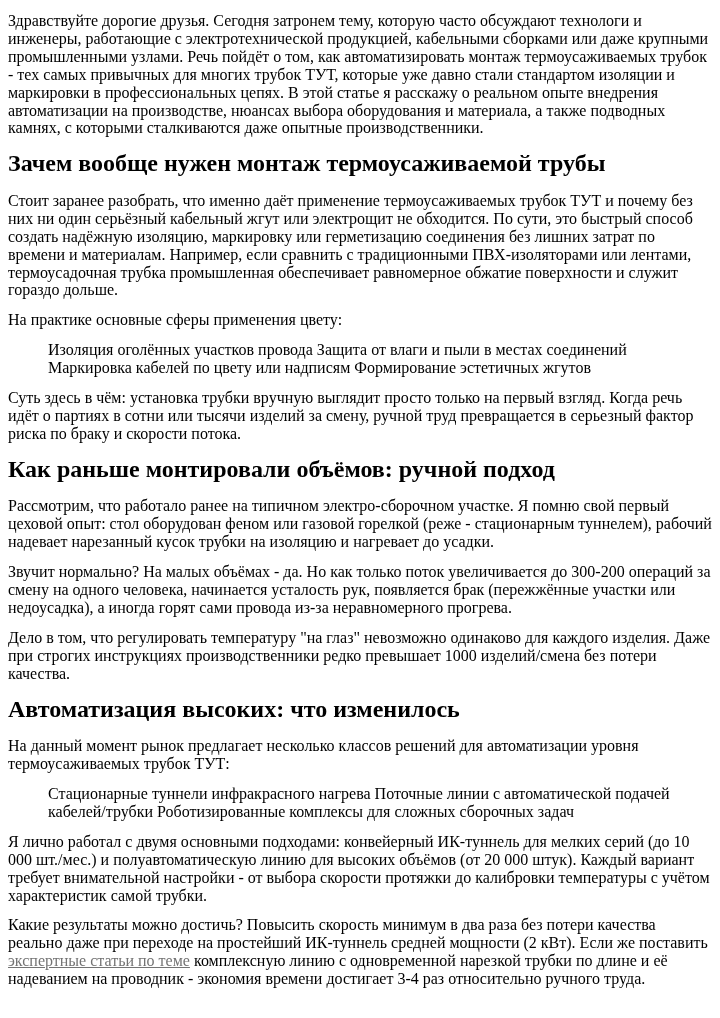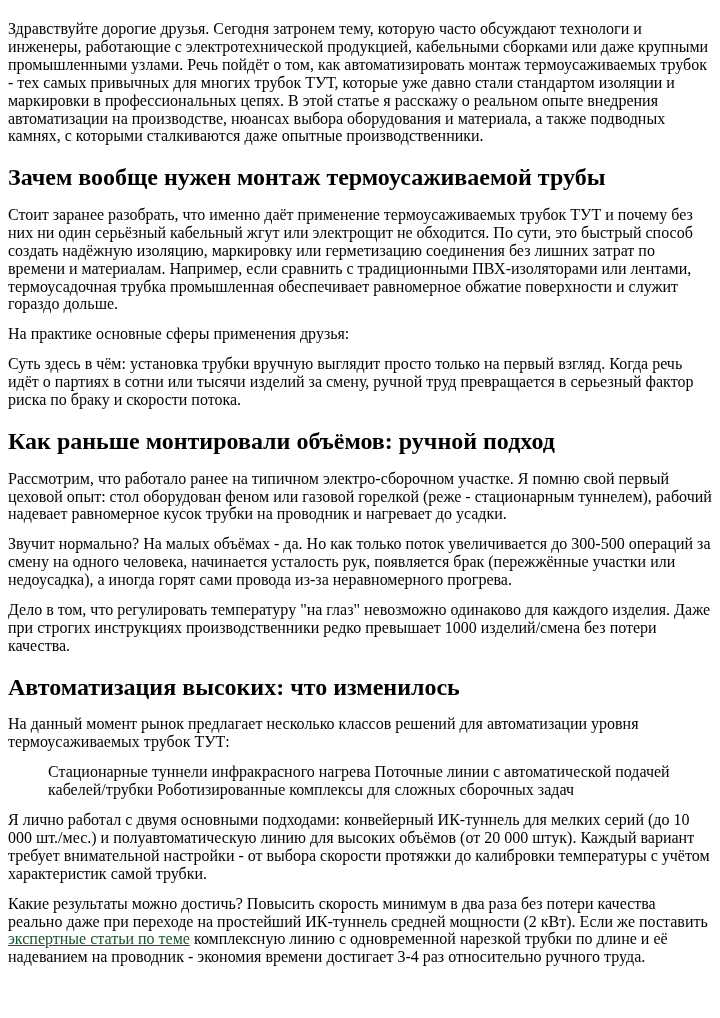--- a/index.html
+++ b/index.html
@@ -11,52 +11,53 @@
     width: 704px;
     font-family: "Liberation Serif", "DejaVu Serif", serif;
     font-size: 16px;
     line-height: 1.12;
   }
   article { display: block; }
   p {
     margin: 12px 0;
   }
   p.first {
-    margin-top: 12px;
+    margin-top: 4px;
   }
   h2 {
     font-size: 24px;
     font-weight: bold;
     line-height: 1.15;
-    margin: 19px 0 14px 0;
+    margin: 13px 0 14px 0;
   }
   blockquote {
     margin: 12px 40px;
   }
   a {
-    color: #14532d;
+    color: #737373;
     text-decoration: underline;
     cursor: pointer;
   }
 </style>
 </head>
 <body>
 
 <article>
 
   <p class="first">Здравствуйте дорогие друзья. Сегодня затронем тему, которую часто обсуждают технологи и инженеры, работающие с электротехнической продукцией, кабельными сборками или даже крупными промышленными узлами. Речь пойдёт о том, как автоматизировать монтаж термоусаживаемых трубок - тех самых привычных для многих трубок ТУТ, которые уже давно стали стандартом изоляции и маркировки в профессиональных цепях. В этой статье я расскажу о реальном опыте внедрения автоматизации на производстве, нюансах выбора оборудования и материала, а также подводных камнях, с которыми сталкиваются даже опытные производственники.</p>
 
   <h2>Зачем вообще нужен монтаж термоусаживаемой трубы</h2>
   <p>Стоит заранее разобрать, что именно даёт применение термоусаживаемых трубок ТУТ и почему без них ни один серьёзный кабельный жгут или электрощит не обходится. По сути, это быстрый способ создать надёжную изоляцию, маркировку или герметизацию соединения без лишних затрат по времени и материалам. Например, если сравнить с традиционными ПВХ-изоляторами или лентами, термоусадочная трубка промышленная обеспечивает равномерное обжатие поверхности и служит гораздо дольше.</p>
-  <p>На практике основные сферы применения друзья:</p>
+  <p>На практике основные сферы применения цвету:</p>
+  <blockquote>Изоляция оголённых участков провода Защита от влаги и пыли в местах соединений Маркировка кабелей по цвету или надписям Формирование эстетичных жгутов</blockquote>
   <p>Суть здесь в чём: установка трубки вручную выглядит просто только на первый взгляд. Когда речь идёт о партиях в сотни или тысячи изделий за смену, ручной труд превращается в серьезный фактор риска по браку и скорости потока.</p>
 
   <h2>Как раньше монтировали объёмов: ручной подход</h2>
-  <p>Рассмотрим, что работало ранее на типичном электро-сборочном участке. Я помню свой первый цеховой опыт: стол оборудован феном или газовой горелкой (реже - стационарным туннелем), рабочий надевает равномерное кусок трубки на проводник и нагревает до усадки.</p>
-  <p>Звучит нормально? На малых объёмах - да. Но как только поток увеличивается до 300-500 операций за смену на одного человека, начинается усталость рук, появляется брак (пережжённые участки или недоусадка), а иногда горят сами провода из-за неравномерного прогрева.</p>
+  <p>Рассмотрим, что работало ранее на типичном электро-сборочном участке. Я помню свой первый цеховой опыт: стол оборудован феном или газовой горелкой (реже - стационарным туннелем), рабочий надевает нарезанный кусок трубки на изоляцию и нагревает до усадки.</p>
+  <p>Звучит нормально? На малых объёмах - да. Но как только поток увеличивается до 300-200 операций за смену на одного человека, начинается усталость рук, появляется брак (пережжённые участки или недоусадка), а иногда горят сами провода из-за неравномерного прогрева.</p>
   <p>Дело в том, что регулировать температуру "на глаз" невозможно одинаково для каждого изделия. Даже при строгих инструкциях производственники редко превышает 1000 изделий/смена без потери качества.</p>
 
   <h2>Автоматизация высоких: что изменилось</h2>
   <p>На данный момент рынок предлагает несколько классов решений для автоматизации уровня термоусаживаемых трубок ТУТ:</p>
   <blockquote>Стационарные туннели инфракрасного нагрева Поточные линии с автоматической подачей кабелей/трубки Роботизированные комплексы для сложных сборочных задач</blockquote>
   <p>Я лично работал с двумя основными подходами: конвейерный ИК-туннель для мелких серий (до 10 000 шт./мес.) и полуавтоматическую линию для высоких объёмов (от 20 000 штук). Каждый вариант требует внимательной настройки - от выбора скорости протяжки до калибровки температуры с учётом характеристик самой трубки.</p>
   <p><span>Какие результаты можно достичь? Повысить скорость минимум в два раза без потери качества реально даже при переходе на простейший ИК-туннель средней мощности (2 кВт). Если же поставить </span><a href="#">экспертные статьи по теме</a><span> комплексную линию с одновременной нарезкой трубки по длине и её надеванием на проводник - экономия времени достигает 3-4 раз относительно ручного труда.</span></p>
 
 </article>
 

